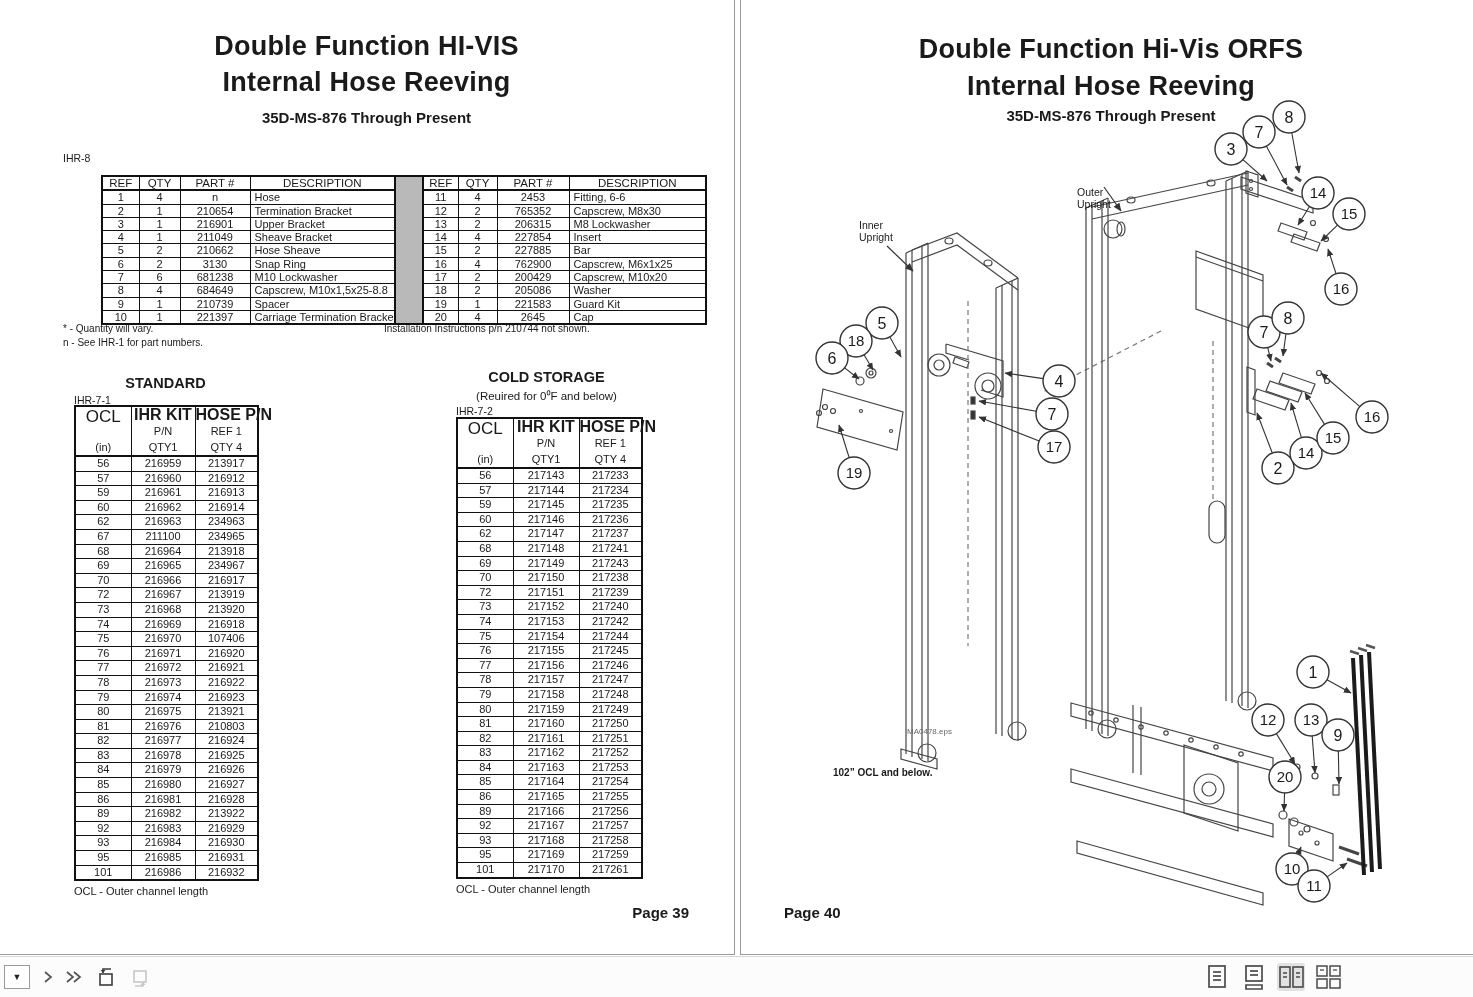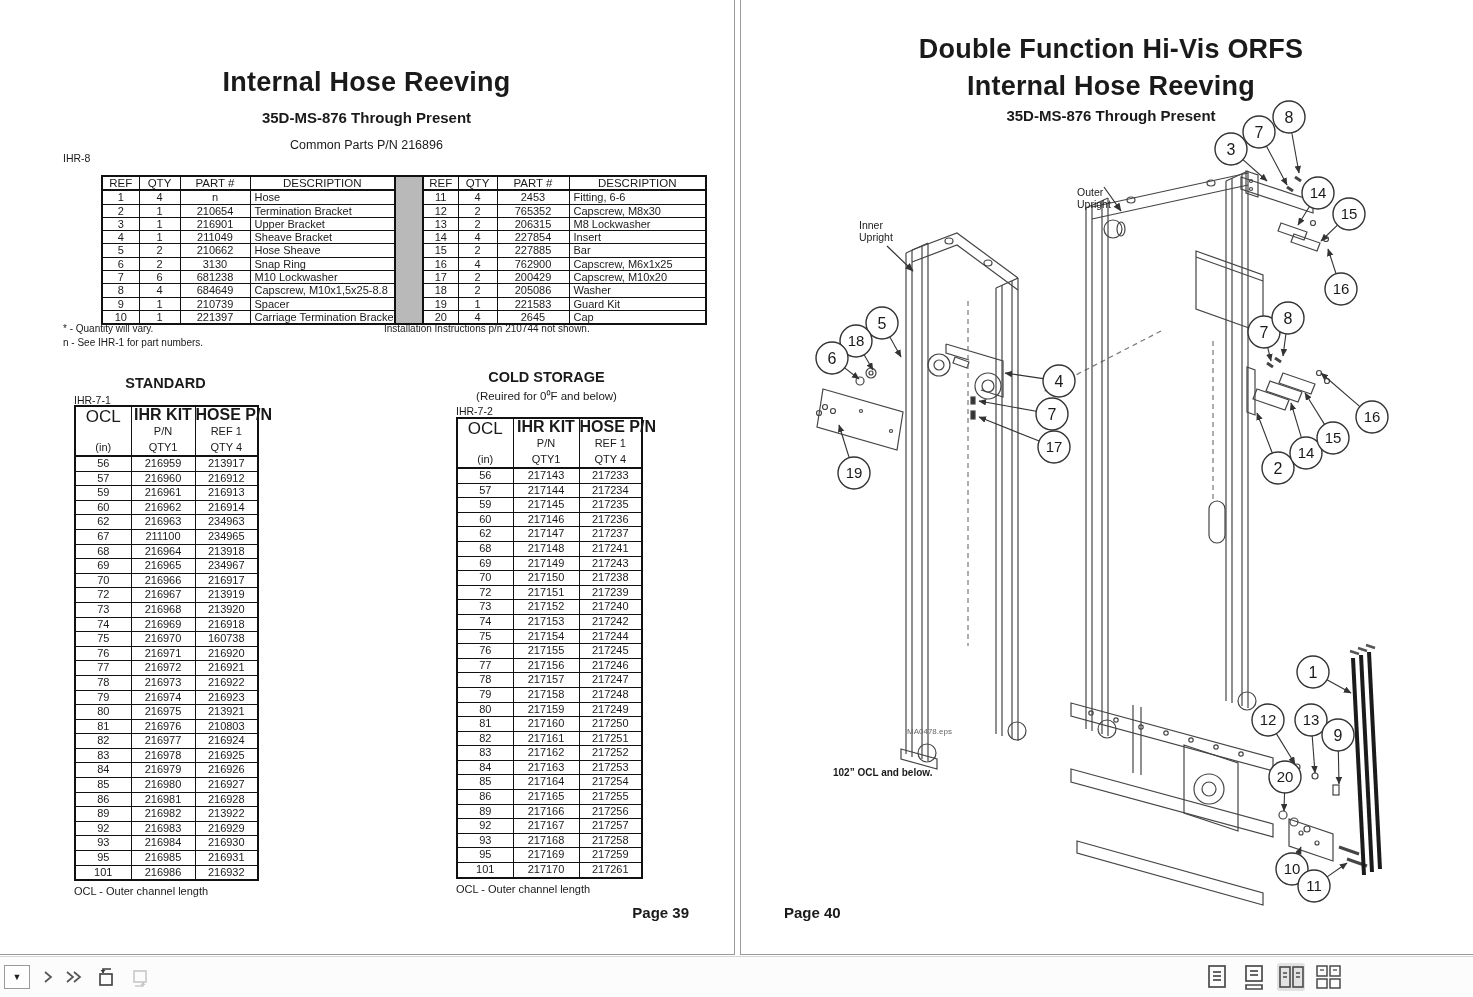--- a/index.html
+++ b/index.html
@@ -51,23 +51,23 @@
   
   #toolbar{position:absolute;left:0;top:956px;width:1473px;height:41px;background:#fcfcfc;border-top:1px solid #d6d6d6;box-sizing:border-box;}
   .tbtn{position:absolute;top:6px;width:28px;height:28px;display:flex;align-items:center;justify-content:center;border-radius:3px;cursor:pointer;}
   .tbtn.sel{background:#e2e2e2;}
   #pageDrop{position:absolute;left:4px;top:8px;width:26px;height:24px;border:1px solid #9a9a9a;background:#fff;display:flex;align-items:center;justify-content:center;font-size:9px;color:#222;box-sizing:border-box;}
 </style>
 </head>
 <body>
 
 <div class="page" id="page39">
+  <div class="doc-title" style="top:36px;">Double Function HI-VIS</div>
   <div class="doc-title" style="top:72px;">Internal Hose Reeving</div>
   <div class="doc-sub" style="top:114px;">35D-MS-876 Through Present</div>
-  <div class="doc-common" style="top:143px;">Common Parts P/N 216896</div>
   <div class="tag" style="left:64px;top:157px;">IHR-8</div>
 
   <div class="common-wrap">
     <table class="parts" style="width:293px;">
       <colgroup>
           <col style="width:37px">
           <col style="width:41px">
           <col style="width:70px">
           <col style="width:145px">
         </colgroup>
@@ -316,21 +316,21 @@
           <td>213920</td>
         </tr>
         <tr>
           <td>74</td>
           <td>216969</td>
           <td>216918</td>
         </tr>
         <tr>
           <td>75</td>
           <td>216970</td>
-          <td>160738</td>
+          <td>107406</td>
         </tr>
         <tr>
           <td>76</td>
           <td>216971</td>
           <td>216920</td>
         </tr>
         <tr>
           <td>77</td>
           <td>216972</td>
           <td>216921</td>

